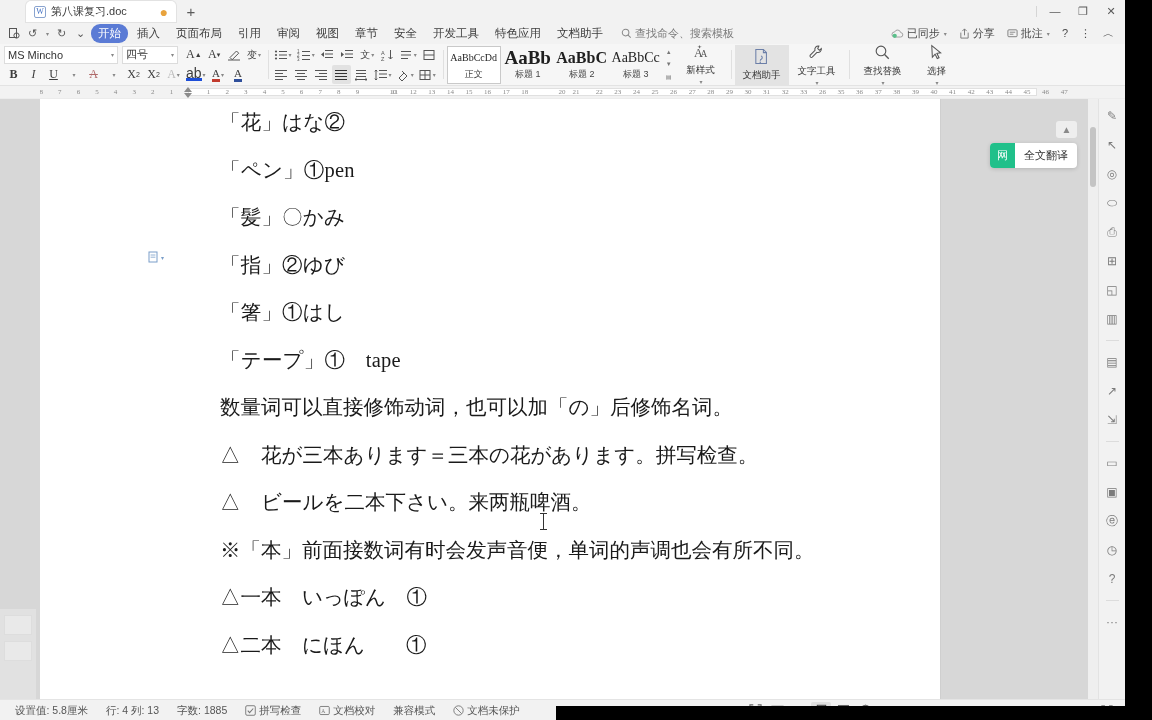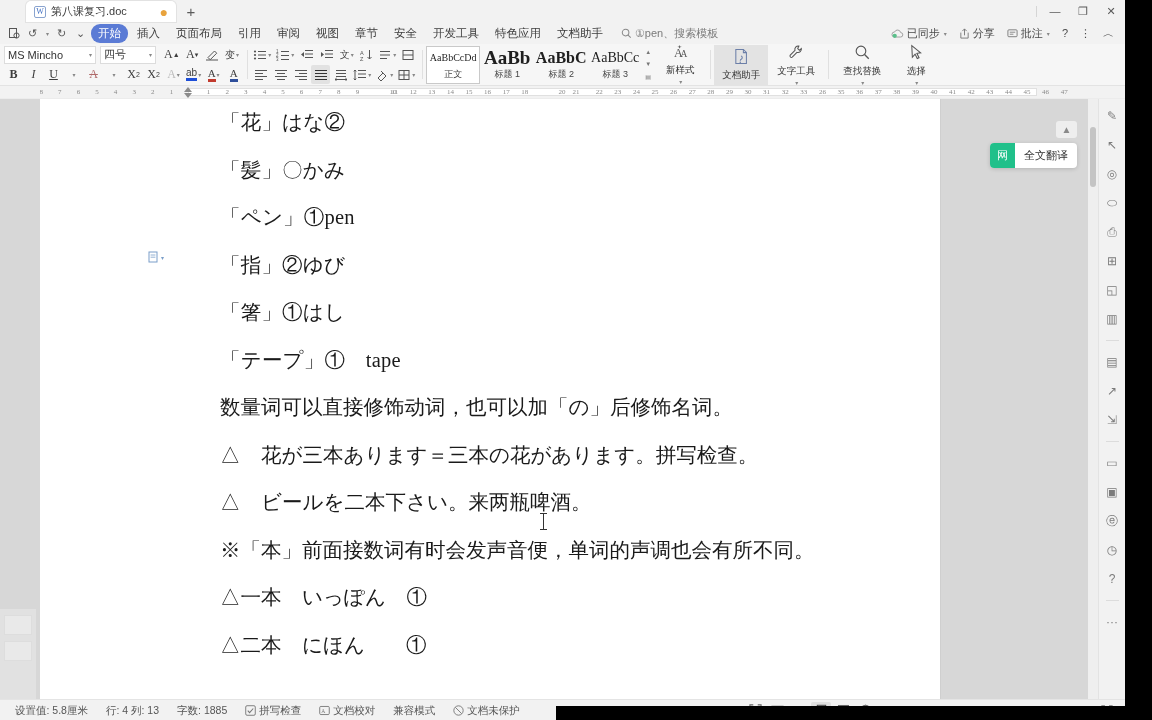--- a/index.html
+++ b/index.html
@@ -136,21 +136,21 @@
   .caret { font-size: 6px; color: #888; margin-left: 1px; }
   .fontname, .fontsize {
     height: 18px;
     border: 1px solid #dcdcdc;
     background: #fff;
     font-size: 11px;
     color: #333;
     display: flex; align-items: center;
     padding: 0 3px;
   }
-  .fontname { width: 92px; }
+  .fontname { width: 114px; }
   .fontsize { width: 56px; margin-left: 3px; }
   .fontname .caret, .fontsize .caret { margin-left: auto; }
   .bi { font-family: "Liberation Serif", serif; font-weight: bold; }
   .ii { font-family: "Liberation Serif", serif; font-style: italic; }
   .uu { font-family: "Liberation Serif", serif; text-decoration: underline; }
 
   
   .stylegal { display: flex; align-items: center; height: 40px; gap: 0px; }
   .stylecard {
     width: 54px; height: 38px;
@@ -399,21 +399,21 @@
     <span class="mb-item">安全</span>
     <span class="mb-item">开发工具</span>
     <span class="mb-item">特色应用</span>
     <span class="mb-item">文档助手</span>
 
     <span class="mb-search">
       <svg width="11" height="11" viewBox="0 0 12 12">
           <circle cx="5" cy="5" r="3.6" fill="none" stroke="#888" stroke-width="1.1"></circle>
           <line x1="7.7" y1="7.7" x2="10.6" y2="10.6" stroke="#888" stroke-width="1.1"></line>
         </svg>
-      <span>①pen、搜索模板</span>
+      <span>查找命令、搜索模板</span>
     </span>
 
     <div class="mb-right">
       <span class="r-item">
         <svg width="13" height="11" viewBox="0 0 14 11">
             <path d="M3.6 9.3h6.6a2.4 2.4 0 0 0 .2-4.8 3.4 3.4 0 0 0-6.5-.6A2.7 2.7 0 0 0 3.6 9.3z" fill="none" stroke="#9a9a9a" stroke-width="1"></path>
             <circle cx="4" cy="8" r="2.3" fill="#5ac08a"></circle>
           </svg>
         <span>已同步</span>
         <span class="caret">▾</span>
@@ -490,21 +490,21 @@
           </span>
         <span class="btn">
             <span style="font-family:'Liberation Serif',serif">X</span>
             <sub style="font-size:7px">2</sub>
           </span>
         <span class="btn">
             <span style="color:#bbb;font-family:'Liberation Serif',serif">A</span>
             <span class="caret">▾</span>
           </span>
         <span class="btn">
-          <span style="font-size:10px;border-bottom:3px solid #1d4ed8;line-height:10px">ab</span>
+          <span style="font-size:14px;border-bottom:3px solid #1d4ed8;line-height:10px">ab</span>
             <span class="caret">▾</span>
         </span>
         <span class="btn">
           <span style="font-size:11px;border-bottom:3px solid #c23b2e;line-height:11px;font-family:'Liberation Serif',serif">A</span>
             <span class="caret">▾</span>
         </span>
         <span class="btn">
           <span style="font-size:11px;border-bottom:3px solid #2f4f9b;line-height:11px;font-family:'Liberation Serif',serif">A</span>
         </span>
       </div>
@@ -810,22 +810,22 @@
           <svg width="12" height="13" viewBox="0 0 12 13">
               <rect x="1" y="1" width="8" height="10" fill="none" stroke="#7a9ec9" stroke-width="1"></rect>
               <line x1="2.6" y1="4" x2="7.4" y2="4" stroke="#7a9ec9" stroke-width=".8"></line>
               <line x1="2.6" y1="6.2" x2="7.4" y2="6.2" stroke="#7a9ec9" stroke-width=".8"></line>
             </svg>
           <span style="font-size:6px">▾</span>
         </div>
 
         <div class="doctext" id="doctext">
             <div class="para"><span>「花」はな②</span></div>
+            <div class="para"><span>「ペン」①pen</span></div>
             <div class="para"><span>「髪」〇かみ</span></div>
-            <div class="para"><span>「ペン」①pen</span></div>
             <div class="para"><span>「指」②ゆび</span></div>
             <div class="para"><span>「箸」①はし</span></div>
             <div class="para"><span>「テープ」①　tape</span></div>
             <div class="para p-cn"><span>数量词可以直接修饰动词，也可以加「の」后修饰名词。</span></div>
             <div class="para p-cn"><span>△　花が三本あります＝三本の花があります。拼写检查。</span></div>
             <div class="para p-cn"><span>△　ビールを二本下さい。来两瓶啤酒。</span></div>
             <div class="para p-cn"><span>※「本」前面接数词有时会发声音便，单词的声调也会有所不同。</span></div>
             <div class="para p-cn"><span>△一本　いっぽん　①</span></div>
             <div class="para p-cn"><span>△二本　にほん　　①</span></div>
           </div>

